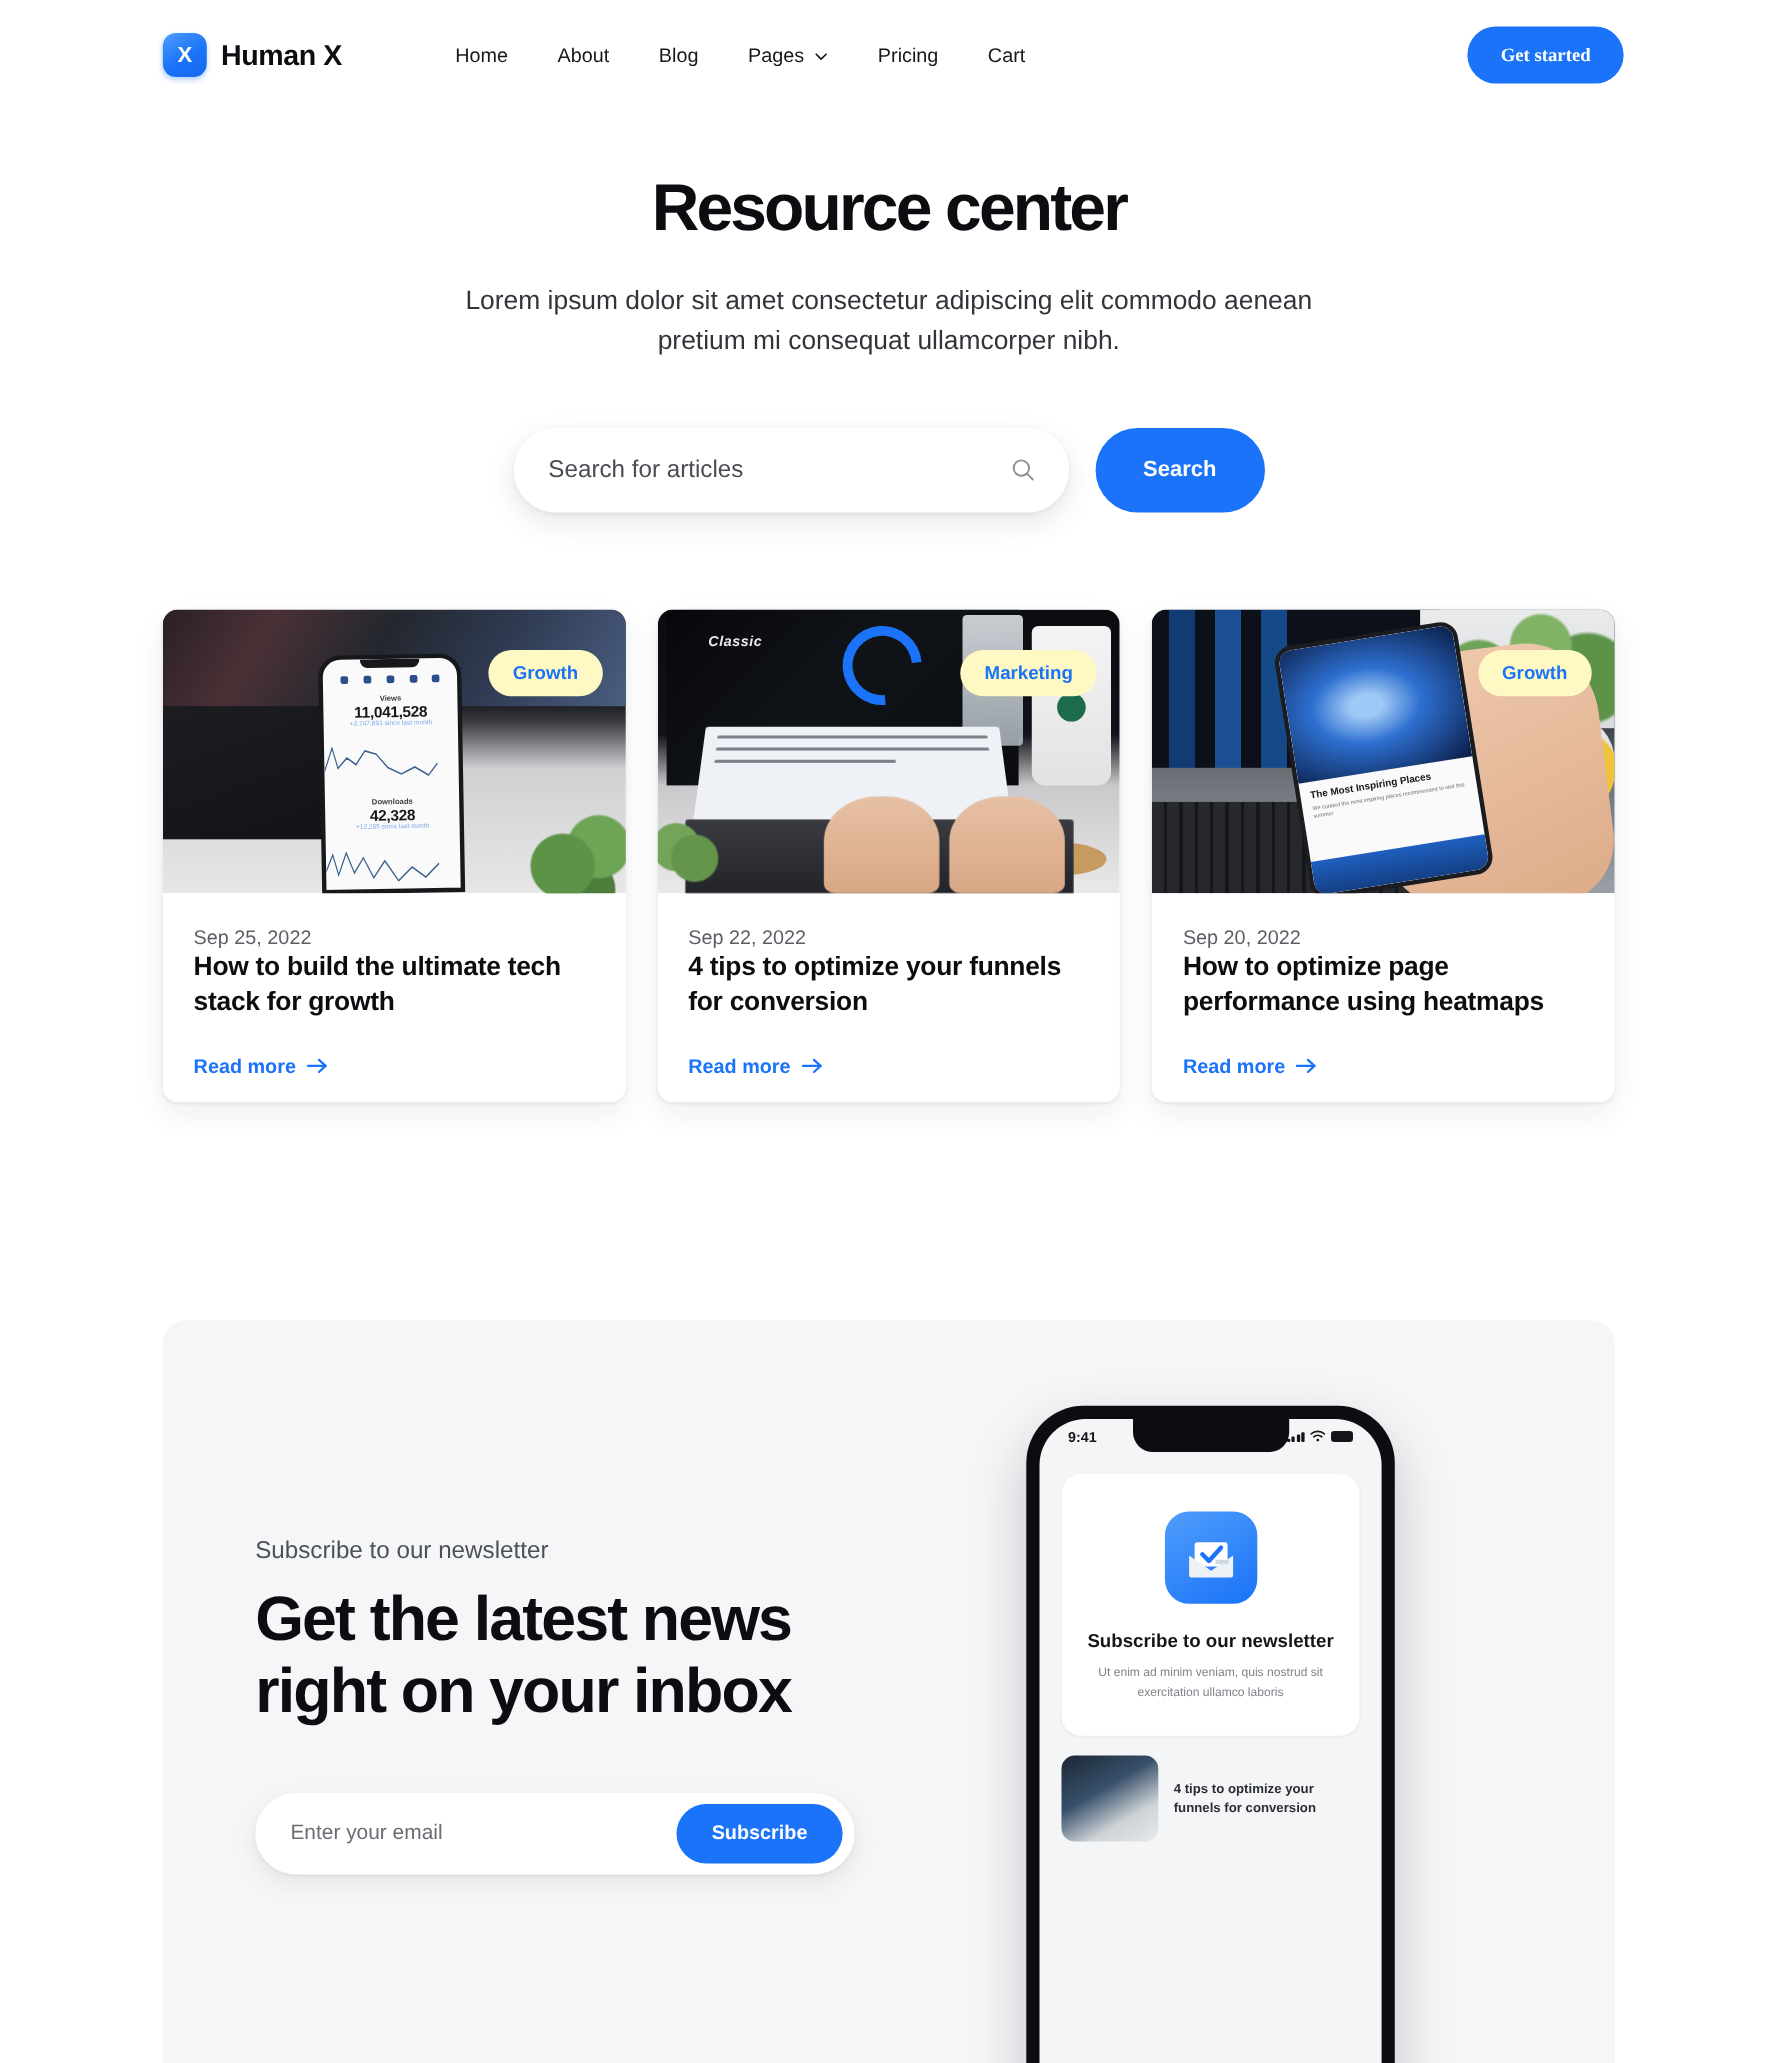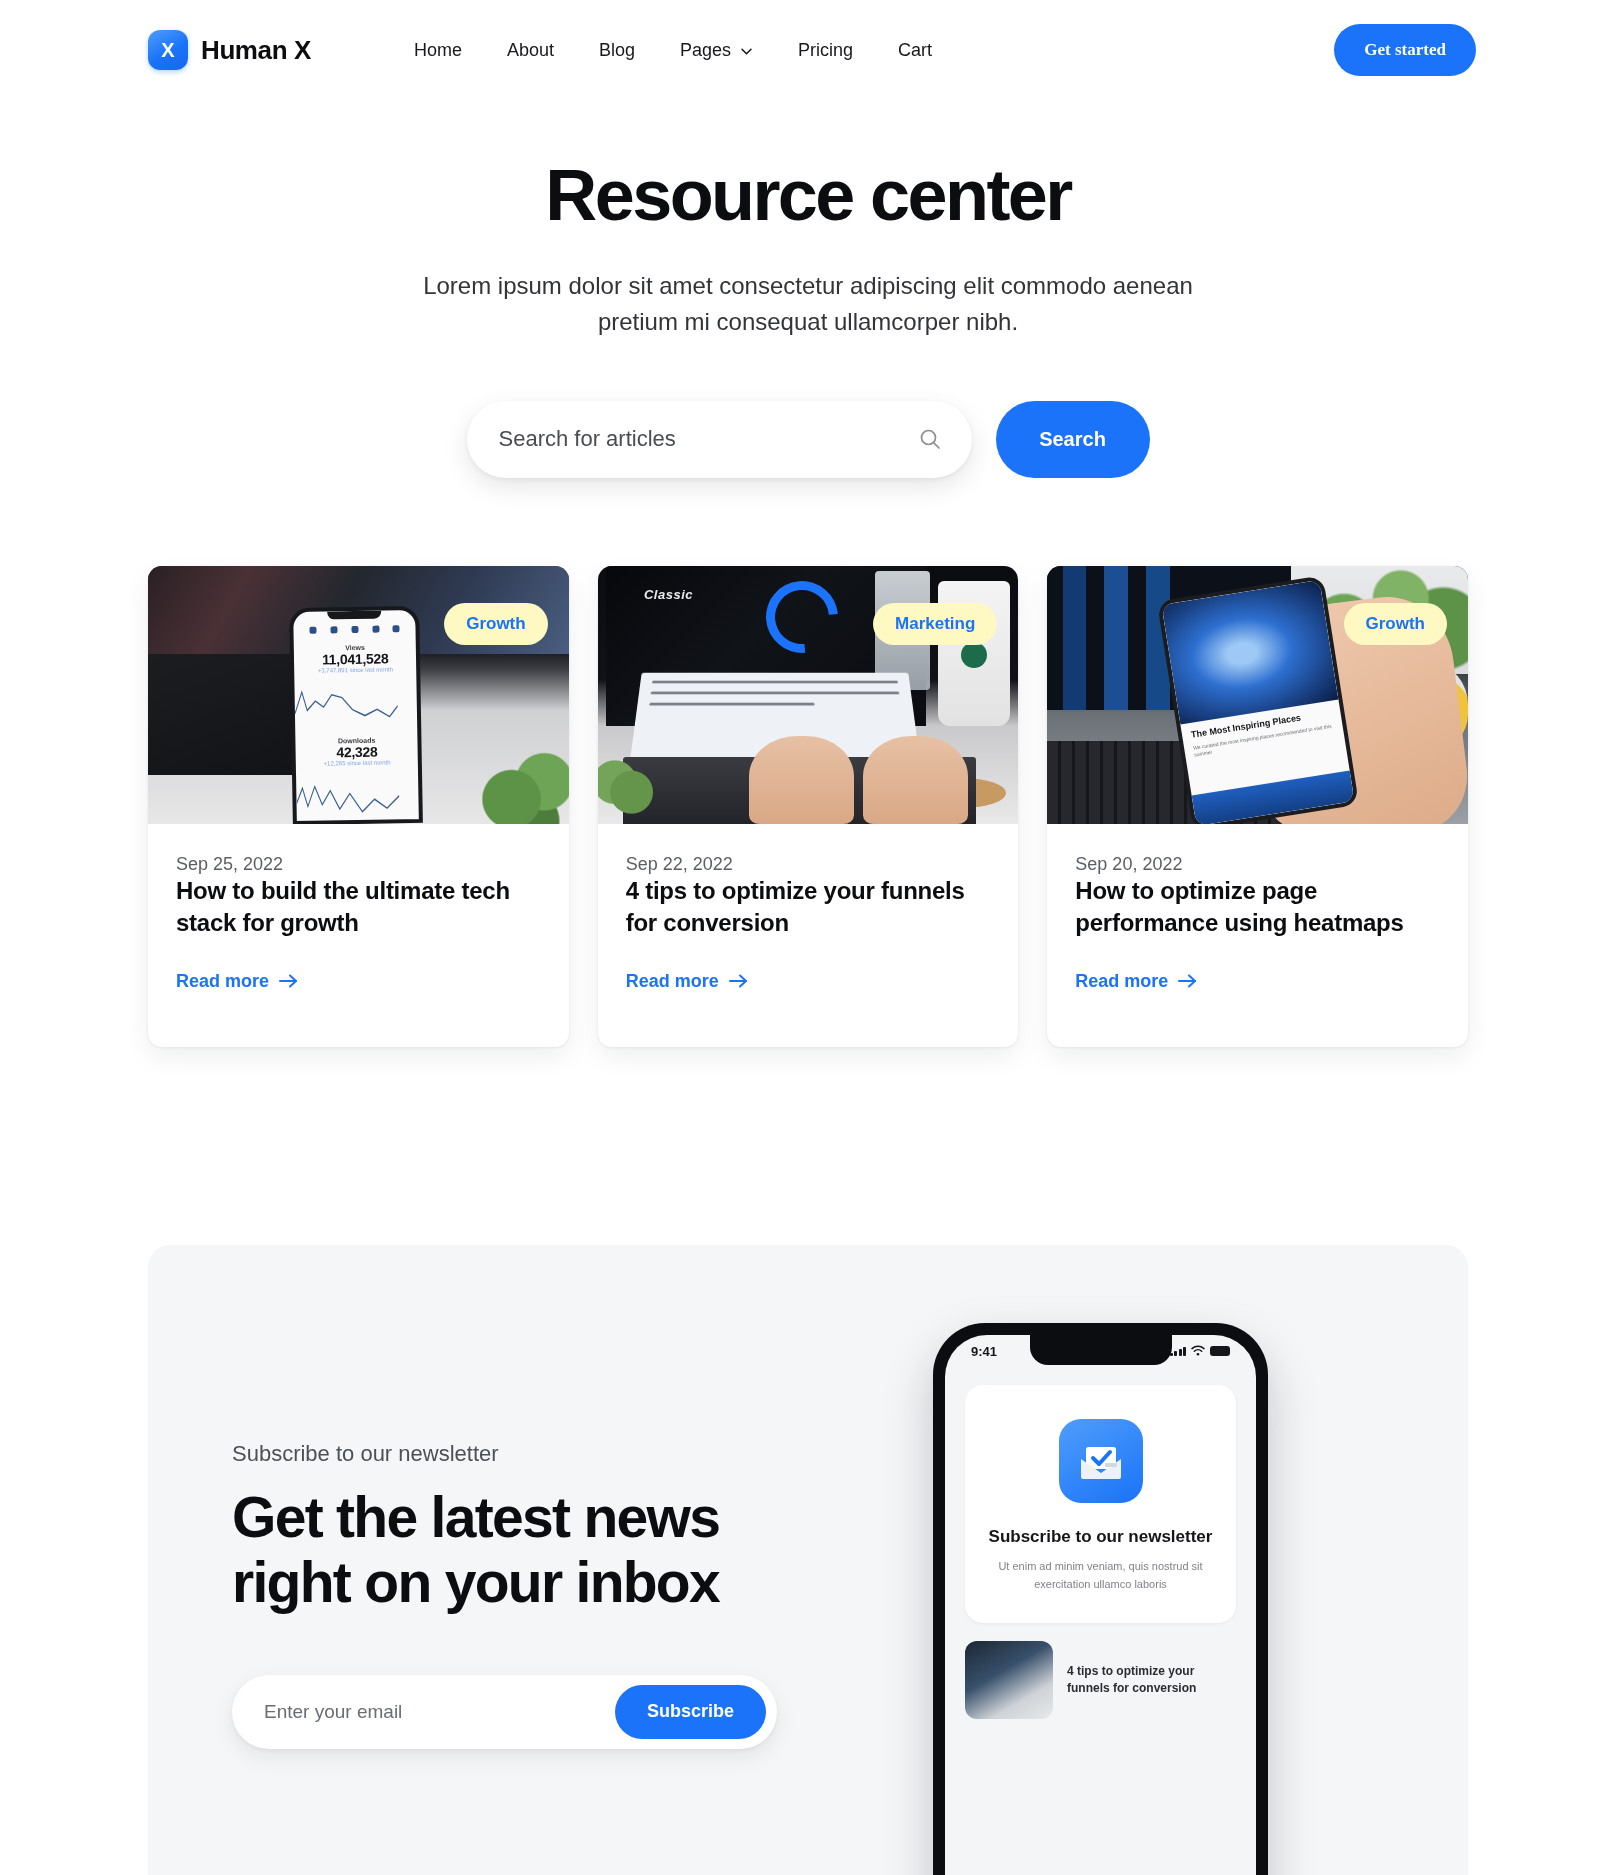--- a/index.html
+++ b/index.html
@@ -49,21 +49,21 @@
     background: #1a73f8; color: #fff; border: none;
     font-size: 17px; font-weight: bold;
     padding: 16px 30px; border-radius: 40px; cursor: pointer;
     font-family: Liberation Serif, serif;
     white-space: nowrap;
   }
 
   
   .hero { text-align: center; padding: 59px 0 0; }
   .hero h1 {
-    font-size: 72px; font-weight: bold; letter-spacing: -2.6px;
+    font-size: 60px; font-weight: bold; letter-spacing: -2.6px;
     line-height: 1.0; color: #0c0d10;
   }
   .hero-sub {
     margin: 37px auto 16px; max-width: 845px;
     font-size: 24px; line-height: 1.52; color: #32343a; font-weight: 400;
   }
 
   
   .search-row {
     display: flex; align-items: center; justify-content: center;
@@ -98,21 +98,21 @@
     overflow: hidden; display: flex; flex-direction: column;
     box-shadow: 0 1px 3px rgba(16,24,40,.07), 0 10px 26px rgba(16,24,40,.07);
   }
   .card-media { height: 258px; position: relative; overflow: hidden; }
   .badge {
     position: absolute; top: 37px; right: 21px; z-index: 3;
     background: #fef9c3; color: #1a73f8;
     font-size: 17px; font-weight: bold;
     padding: 11px 22px; border-radius: 40px; white-space: nowrap;
   }
-  .card-body { padding: 30px 28px 55px; }
+  .card-body { padding: 30px 28px 22px; }
   .card-date { font-size: 18px; color: #5c5e66; }
   .card-title {
     font-size: 24px; font-weight: bold;
     line-height: 1.33; letter-spacing: -.25px; color: #0c0d10;
   }
   .read-more {
     margin-top: 32px; display: inline-flex; align-items: center; gap: 10px;
     color: #1a73f8; font-size: 18px; font-weight: bold;
     text-decoration: none; cursor: pointer;
   }

